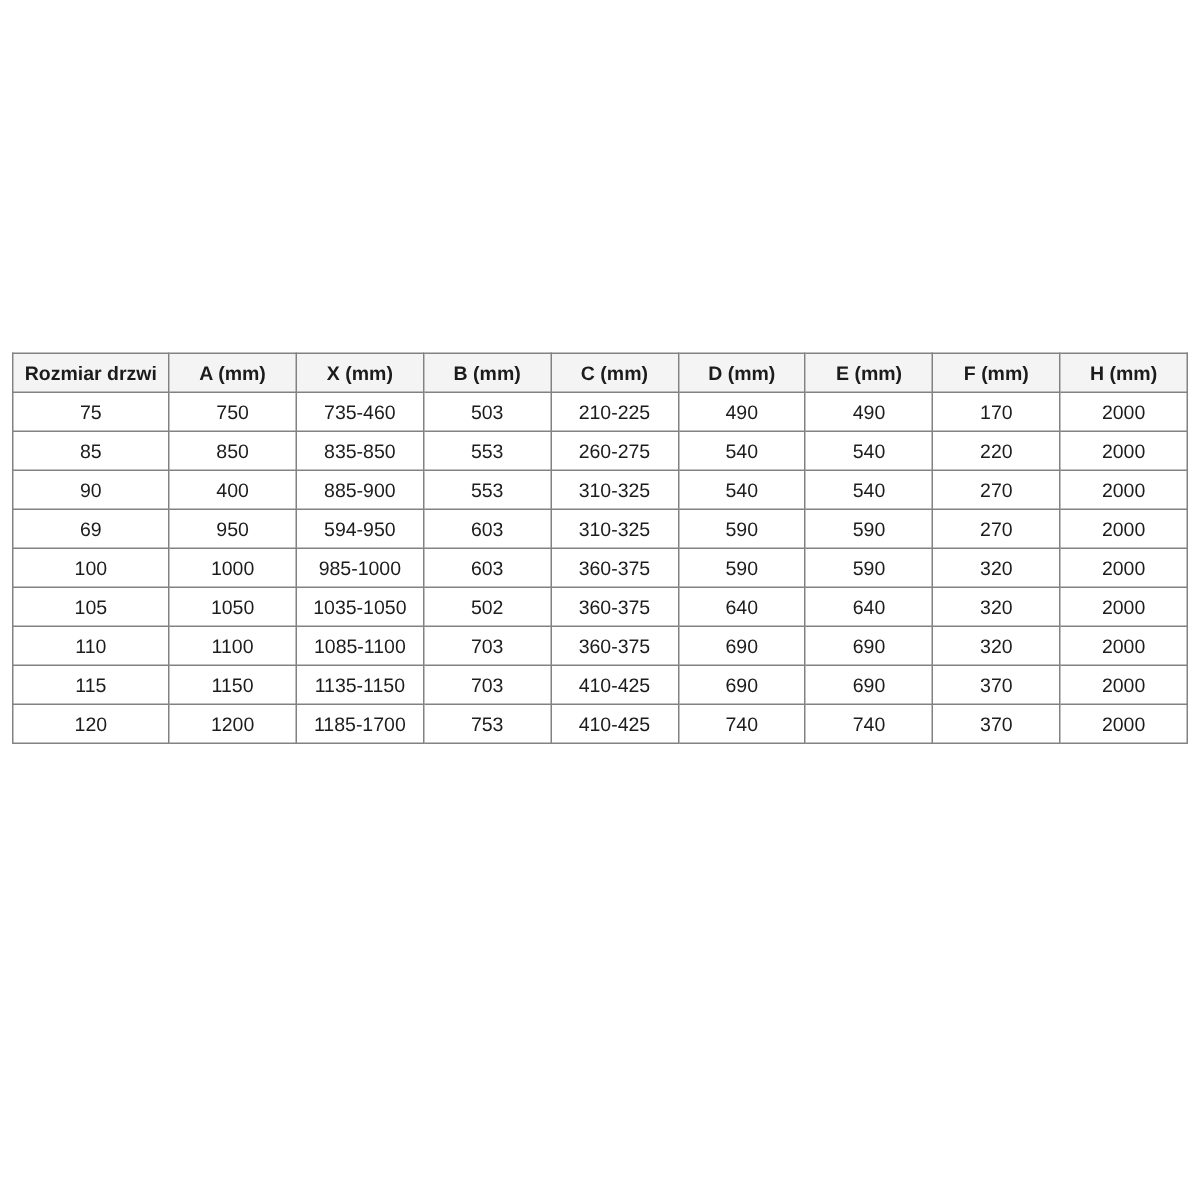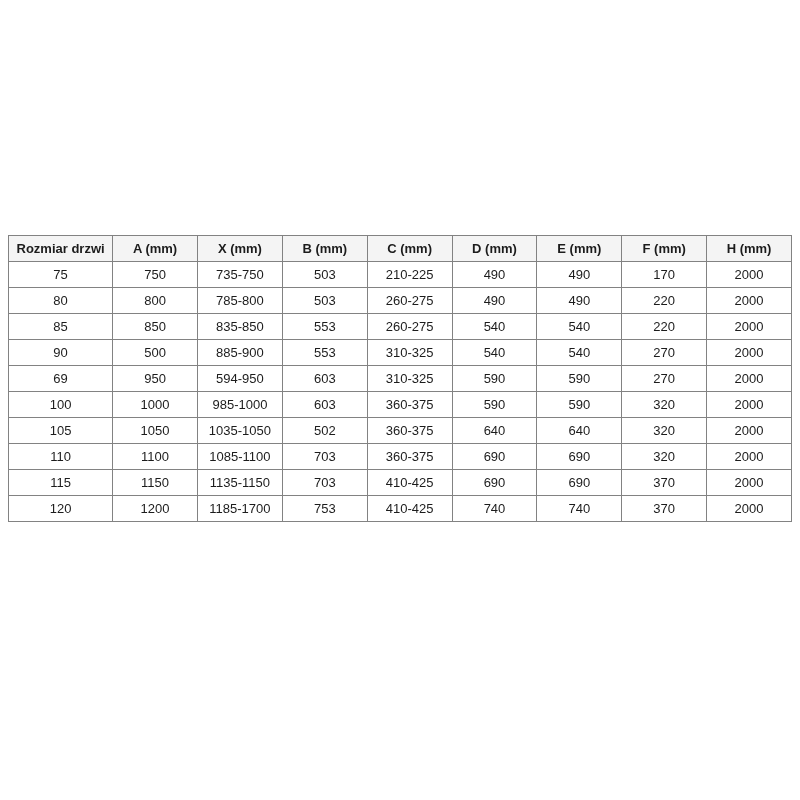--- a/index.html
+++ b/index.html
@@ -73,53 +73,42 @@
           <th>D (mm)</th>
           <th>E (mm)</th>
           <th>F (mm)</th>
           <th>H (mm)</th>
         </tr>
     </thead>
     <tbody>
         <tr>
           <td>75</td>
           <td>750</td>
-          <td>735-750</td>
+          <td>735-460</td>
           <td>503</td>
           <td>210-225</td>
           <td>490</td>
           <td>490</td>
           <td>170</td>
-          <td>2000</td>
-        </tr>
-        <tr>
-          <td>80</td>
-          <td>800</td>
-          <td>785-800</td>
-          <td>503</td>
-          <td>260-275</td>
-          <td>490</td>
-          <td>490</td>
-          <td>220</td>
           <td>2000</td>
         </tr>
         <tr>
           <td>85</td>
           <td>850</td>
           <td>835-850</td>
           <td>553</td>
           <td>260-275</td>
           <td>540</td>
           <td>540</td>
           <td>220</td>
           <td>2000</td>
         </tr>
         <tr>
           <td>90</td>
-          <td>500</td>
+          <td>400</td>
           <td>885-900</td>
           <td>553</td>
           <td>310-325</td>
           <td>540</td>
           <td>540</td>
           <td>270</td>
           <td>2000</td>
         </tr>
         <tr>
           <td>69</td>

